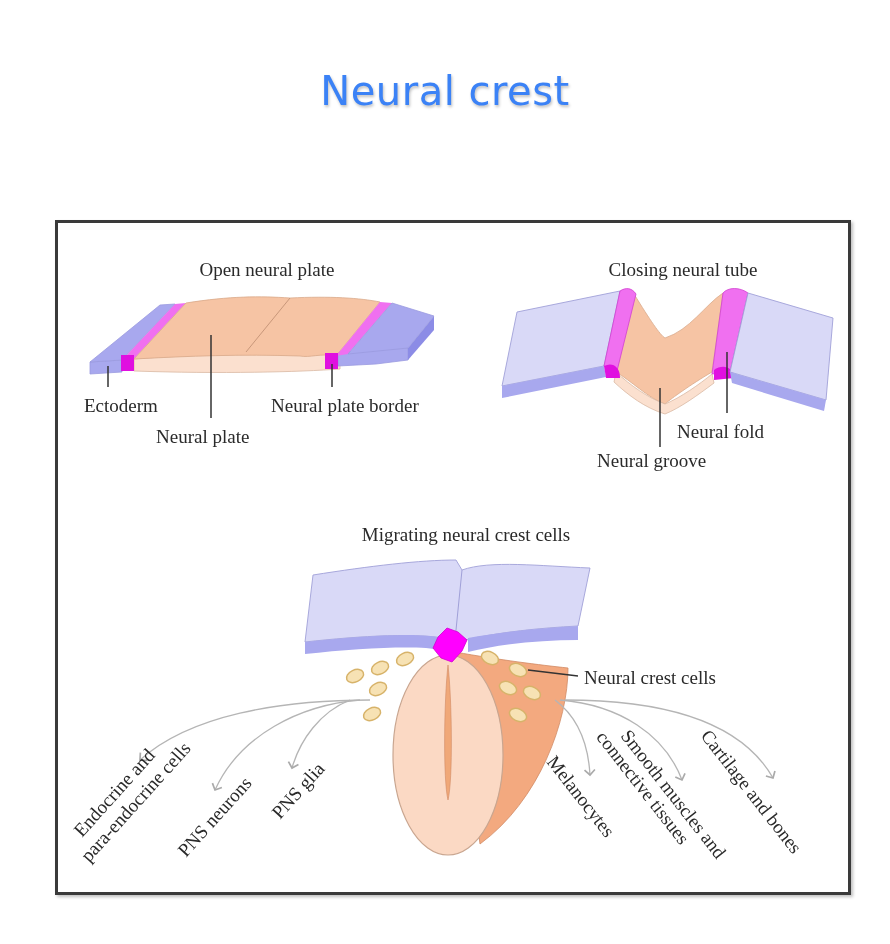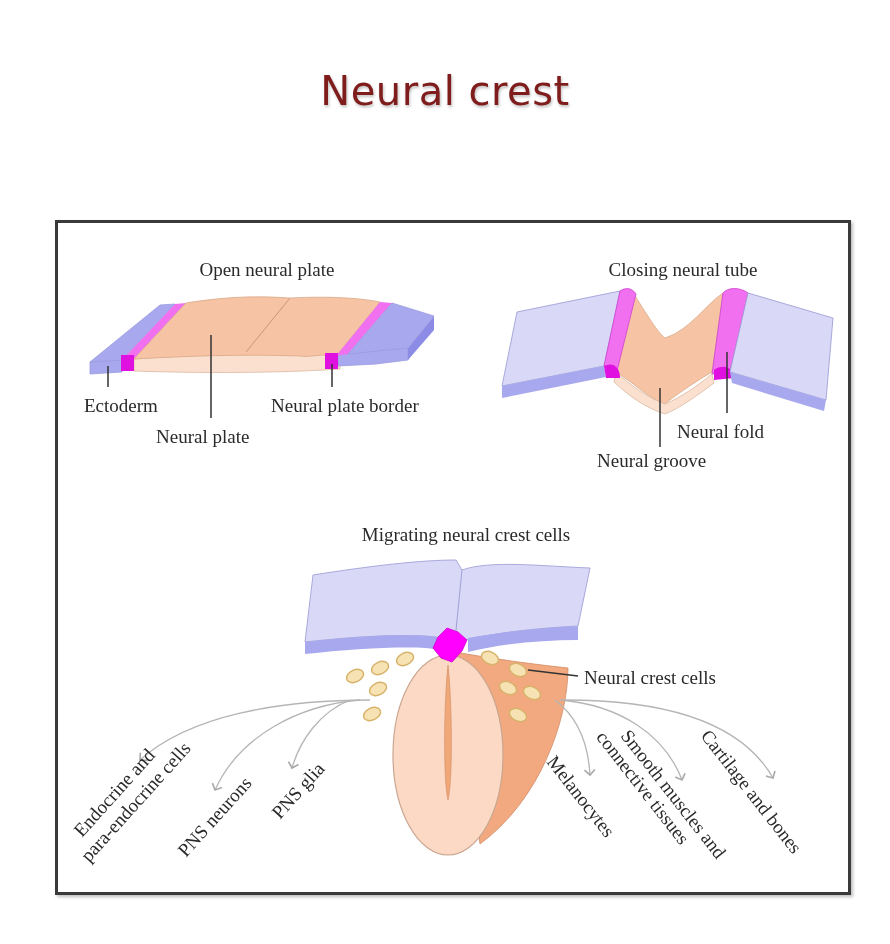--- a/index.html
+++ b/index.html
@@ -1,19 +1,19 @@
 <!DOCTYPE html>
 <html><head>
 <meta charset="utf-8">
 <style>
   html, body { margin: 0; padding: 0; background: #ffffff; }
   body { width: 890px; height: 944px; position: relative; overflow: hidden; font-family: "DejaVu Serif", serif; }
   .title {
     position: absolute; left: 0; width: 890px; top: 68px; text-align: center;
-    font-family: "DejaVu Sans", sans-serif; font-size: 40px; color: #7f1d1d;
+    font-family: "DejaVu Sans", sans-serif; font-size: 40px; color: #3b82f6;
     text-shadow: 1px 2px 3px rgba(0,0,0,0.25); letter-spacing: 0.5px;
   }
   .frame {
     position: absolute; left: 55px; top: 220px; width: 796px; height: 675px;
     border: 3px solid #3a3a3a; box-sizing: border-box; background: #fff;
     box-shadow: 2px 2px 3px rgba(0,0,0,0.25);
   }
   svg { position: absolute; left: 0; top: 0; }
   .lbl { font-family: "Liberation Serif", "DejaVu Serif", serif; font-size: 19px; fill: #2a2a2a; }
 </style>

